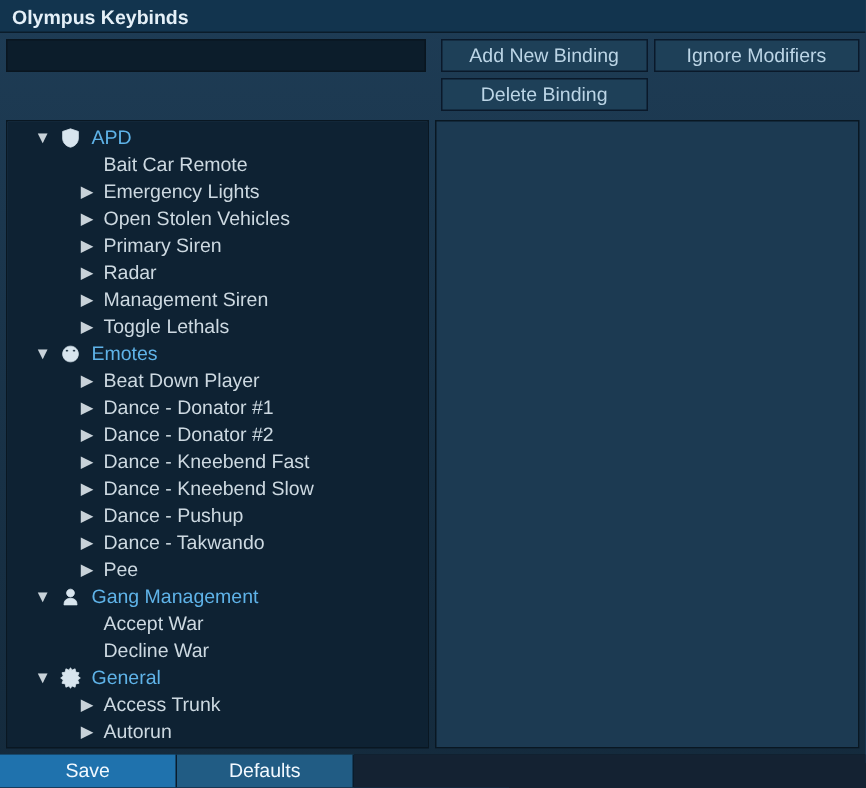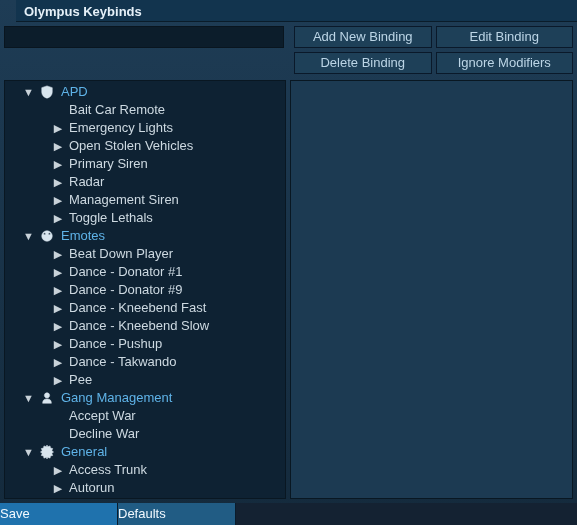--- a/index.html
+++ b/index.html
@@ -16,21 +16,20 @@
     background: linear-gradient(#1e3c55, #142a3c);
   }
   .title-bar {
     height: 22px;
     padding: 4px 8px 2px 8px;
     font-size: 13px;
     font-weight: 600;
     color: #e5f0f8;
     background: #12344e;
     border-bottom: 1px solid #0a1c2a;
-    margin-left: 16px;
   }
   .toolbar {
     display: flex; gap: 4px;
     padding: 4px 4px 4px 4px;
     height: 58px;
   }
   .left-tools { width: 286px; display:flex; flex-direction:column; gap:4px; }
   .search-input {
     width: 280px;
     height: 22px;
@@ -110,41 +109,41 @@
     background:#0a1622;
   }
   .footer-spacer { flex:1; background:#142232; }
   .footer-btn {
     width: 118px;
     height:22px;
     background:#1f72ad;
     color:#f2f9ff;
     font-size:13px;
     line-height:22px;
+    text-align:center;
     border-right:1px solid #0a1c2c;
     cursor:pointer;
   }
   .footer-btn.secondary { background:#215c84; }
 </style>
 </head>
 <body>
 
 <div class="window">
 
   <div class="title-bar">Olympus Keybinds</div>
 
   <div class="toolbar">
     <div class="left-tools">
       <input class="search-input" placeholder="" style="">
     </div>
     <div class="right-tools">
       <button class="action-btn">Add New Binding</button>
-      <button class="action-btn">Edit Binding</button>
+      <button class="action-btn">Ignore Modifiers</button>
       <button class="action-btn">Delete Binding</button>
-      <button class="action-btn">Ignore Modifiers</button>
     </div>
   </div>
 
   <div class="body-area">
     <div class="tree-panel" id="tree">
         <div class="group-header indent-1">
           <span class="arrow">▼</span>
           <span class="cat-icon">
             <svg viewBox="0 0 16 16" width="14" height="14">
               <path d="M8 1 L14 3 V8 C14 12 11 14.5 8 15 C5 14.5 2 12 2 8 V3 Z" fill="#d8e5ee" stroke="#d8e5ee" stroke-width="0.6"></path>
@@ -192,21 +191,21 @@
         <div class="tree-item indent-2">
           <span class="arrow">▶</span>
           <span>Beat Down Player</span>
         </div>
         <div class="tree-item indent-2">
           <span class="arrow">▶</span>
           <span>Dance - Donator #1</span>
         </div>
         <div class="tree-item indent-2">
           <span class="arrow">▶</span>
-          <span>Dance - Donator #9</span>
+          <span>Dance - Donator #2</span>
         </div>
         <div class="tree-item indent-2">
           <span class="arrow">▶</span>
           <span>Dance - Kneebend Fast</span>
         </div>
         <div class="tree-item indent-2">
           <span class="arrow">▶</span>
           <span>Dance - Kneebend Slow</span>
         </div>
         <div class="tree-item indent-2">

